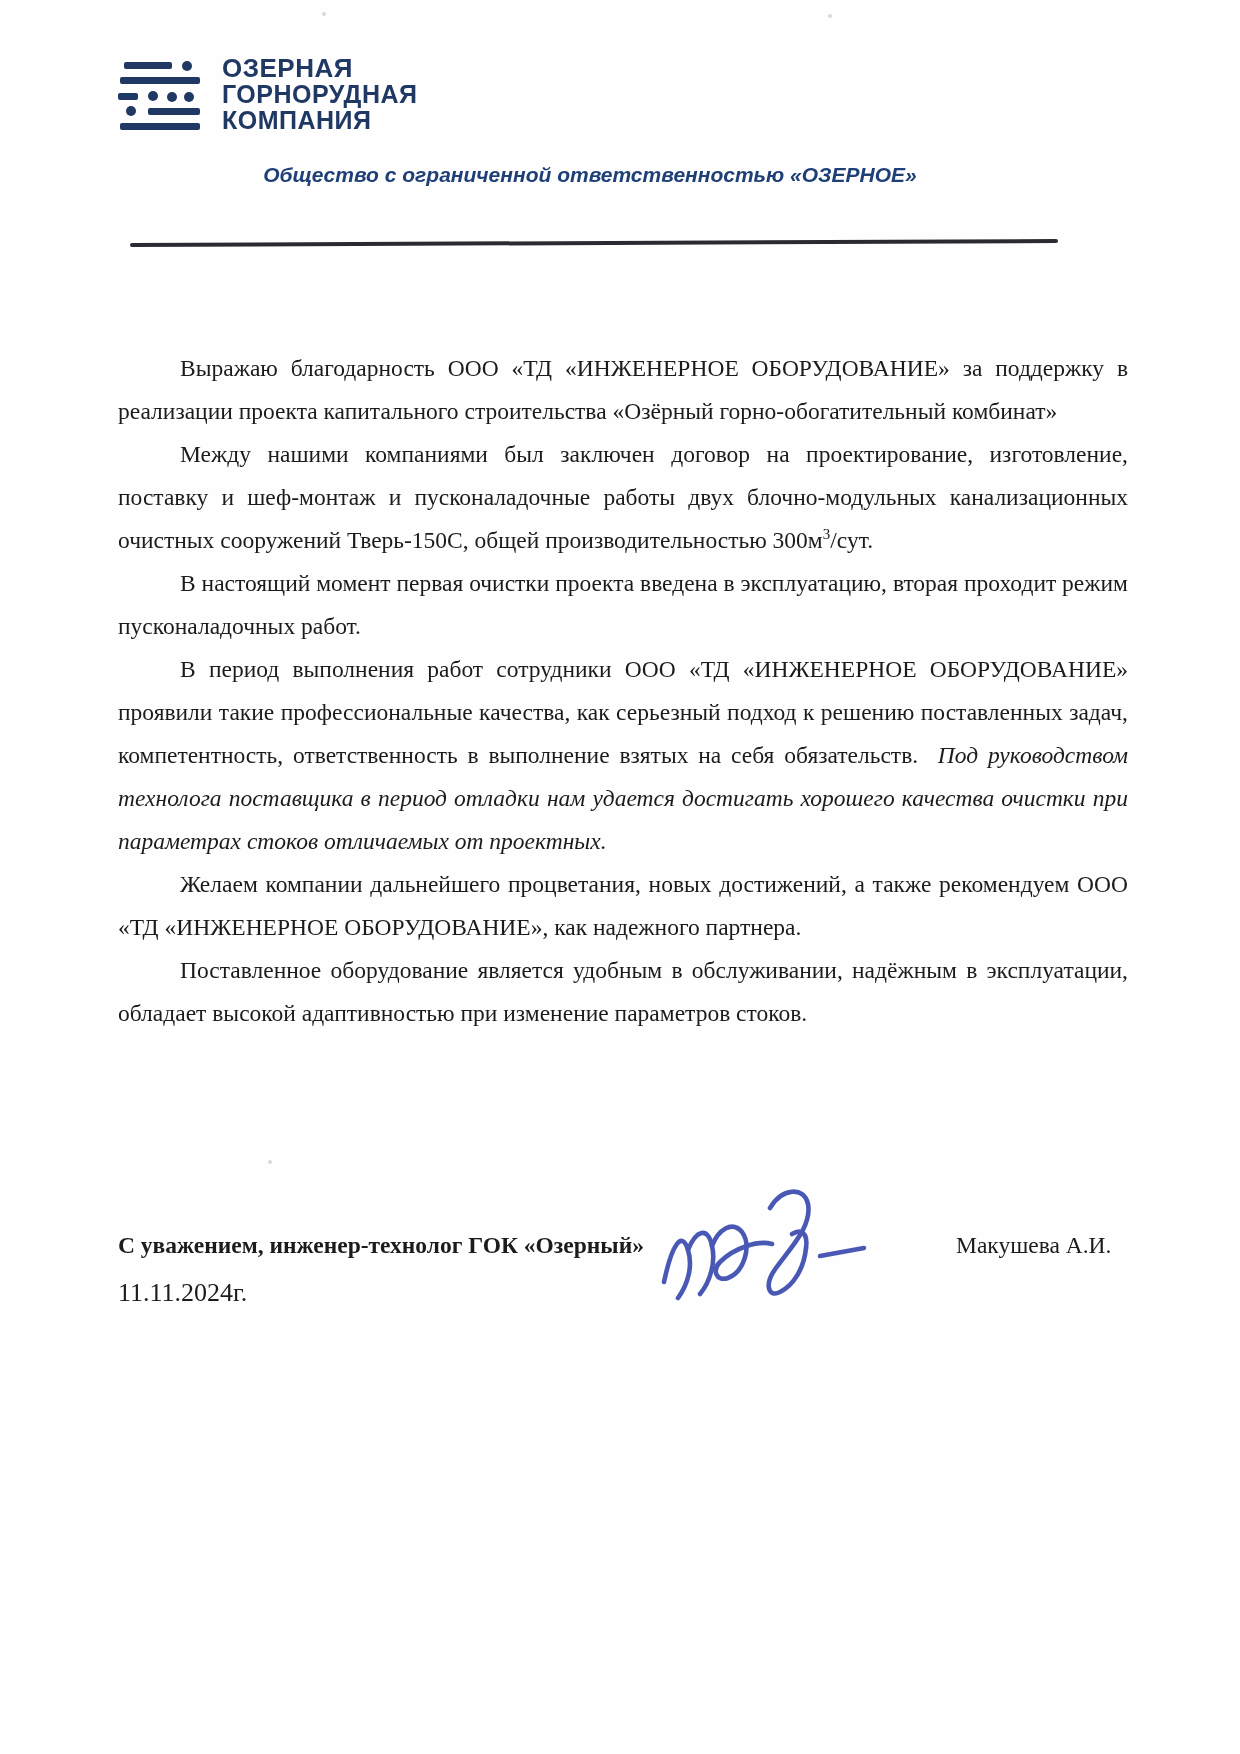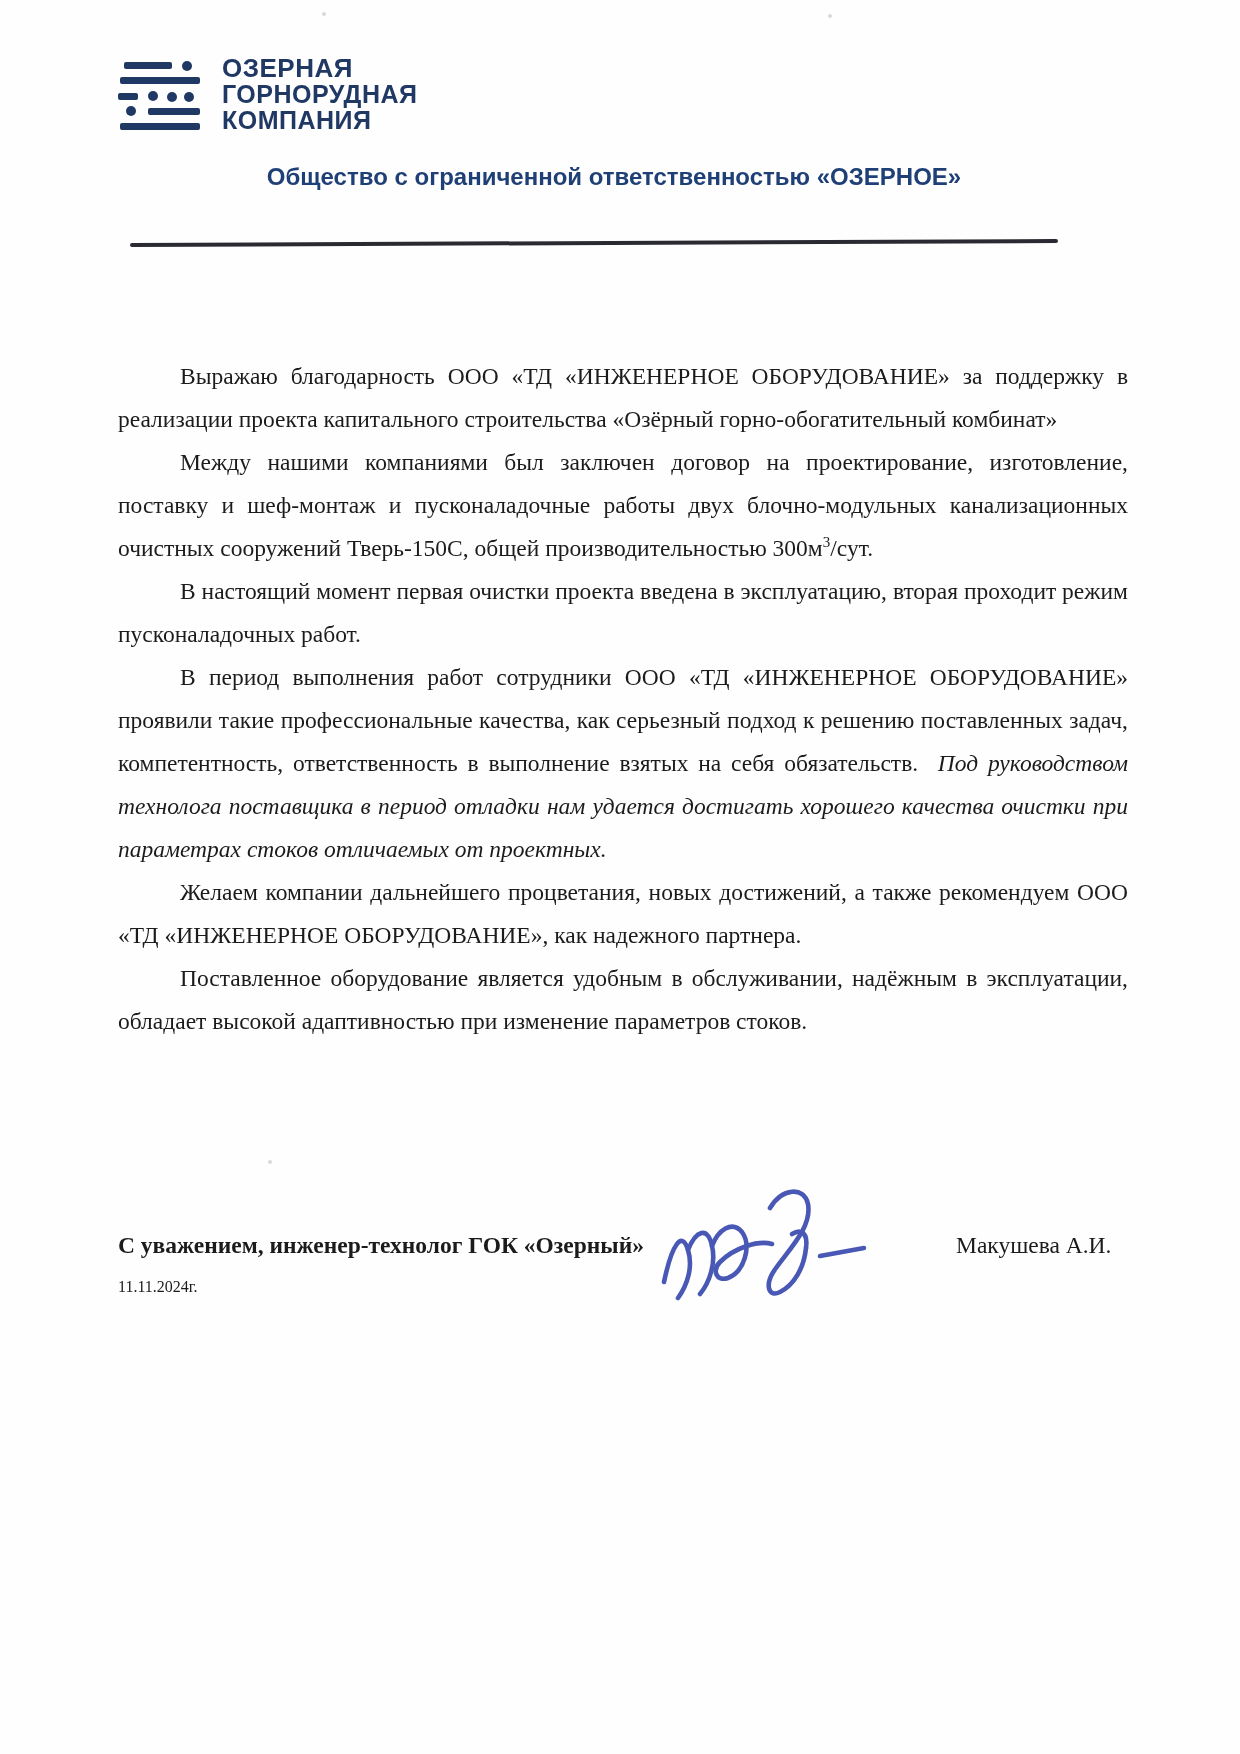--- a/index.html
+++ b/index.html
@@ -38,52 +38,51 @@
     letter-spacing:0.5px;
     font-weight:600;
   }
   .logo-text .l1{font-weight:800;font-size:26px;}
 
   
   .company-line{
     position:absolute;top:163px;left:0;width:1180px;
     text-align:center;
     font-family:"Liberation Sans", sans-serif;
-    font-weight:700;
-    font-size:24px;
+    font-weight:700;font-style:italic;
+    font-size:21px;
     color:var(--headerblue);
-    padding-left:24px;
   }
   .rule{
     position:absolute;top:241px;left:130px;width:928px;height:4px;
     background:#2a2a32;
     transform:rotate(-0.25deg);
     border-radius:2px;
   }
 
   
   .doc-title{
     position:absolute;top:268px;left:118px;
     font-size:24px;letter-spacing:1px;
   }
   .body-text{
-    position:absolute;top:355px;left:118px;width:1010px;
+    position:absolute;top:347px;left:118px;width:1010px;
     font-size:23.5px;line-height:43px;
     text-align:justify;
   }
   .body-text p{margin:0;text-indent:62px;}
   .body-text sup{font-size:15px;line-height:0;}
   .em-run{font-style:italic;}
 
   
   .sig-row{position:absolute;top:1218px;left:118px;width:1010px;height:80px;font-size:23.5px;}
   .sig-closing{position:absolute;left:0;top:14px;font-weight:bold;}
   .sig-scrawl{position:absolute;left:540px;top:-36px;}
   .sig-name{position:absolute;left:838px;top:14px;}
-  .sig-date{position:absolute;top:1278px;left:118px;font-size:16px;}
+  .sig-date{position:absolute;top:1278px;left:118px;font-size:26px;}
 
   
   .speck{position:absolute;width:4px;height:4px;border-radius:50%;background:#c9c9c9;opacity:.7;}
 </style>
 </head>
 <body>
 
 <div class="page" style="--navy:#203864;--headerblue:#1f4077;">
 
   <div class="logo">

